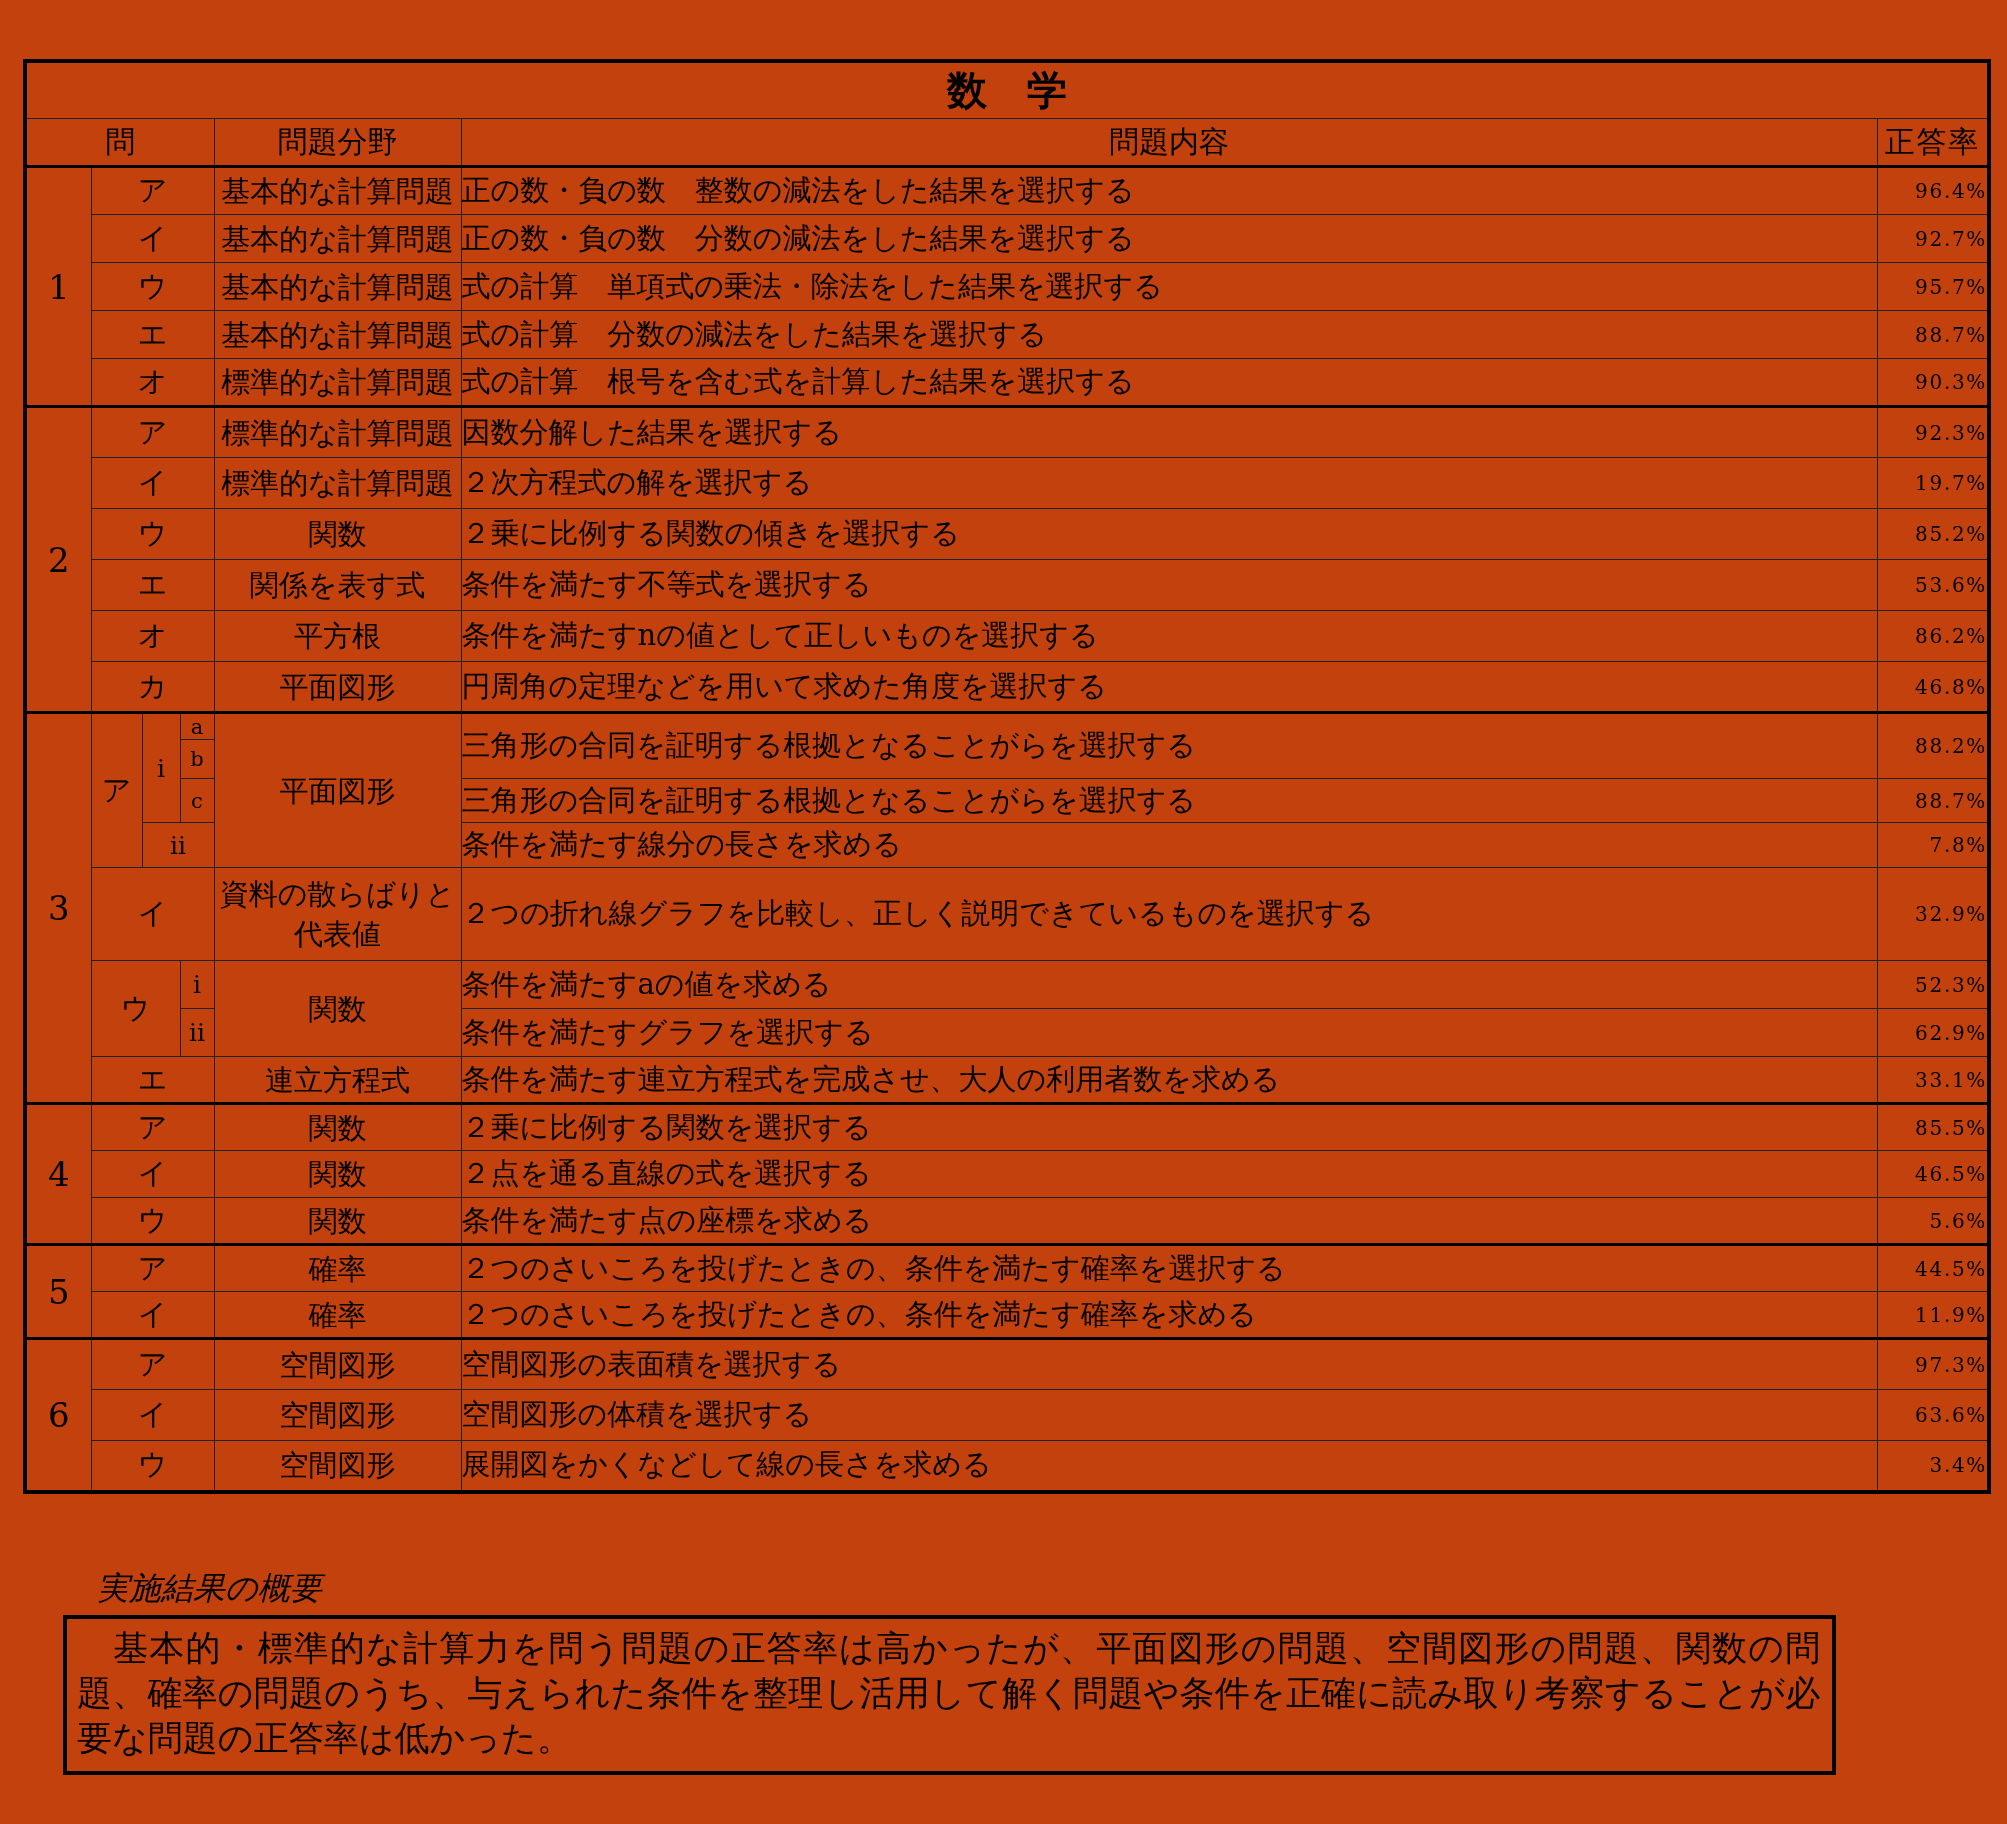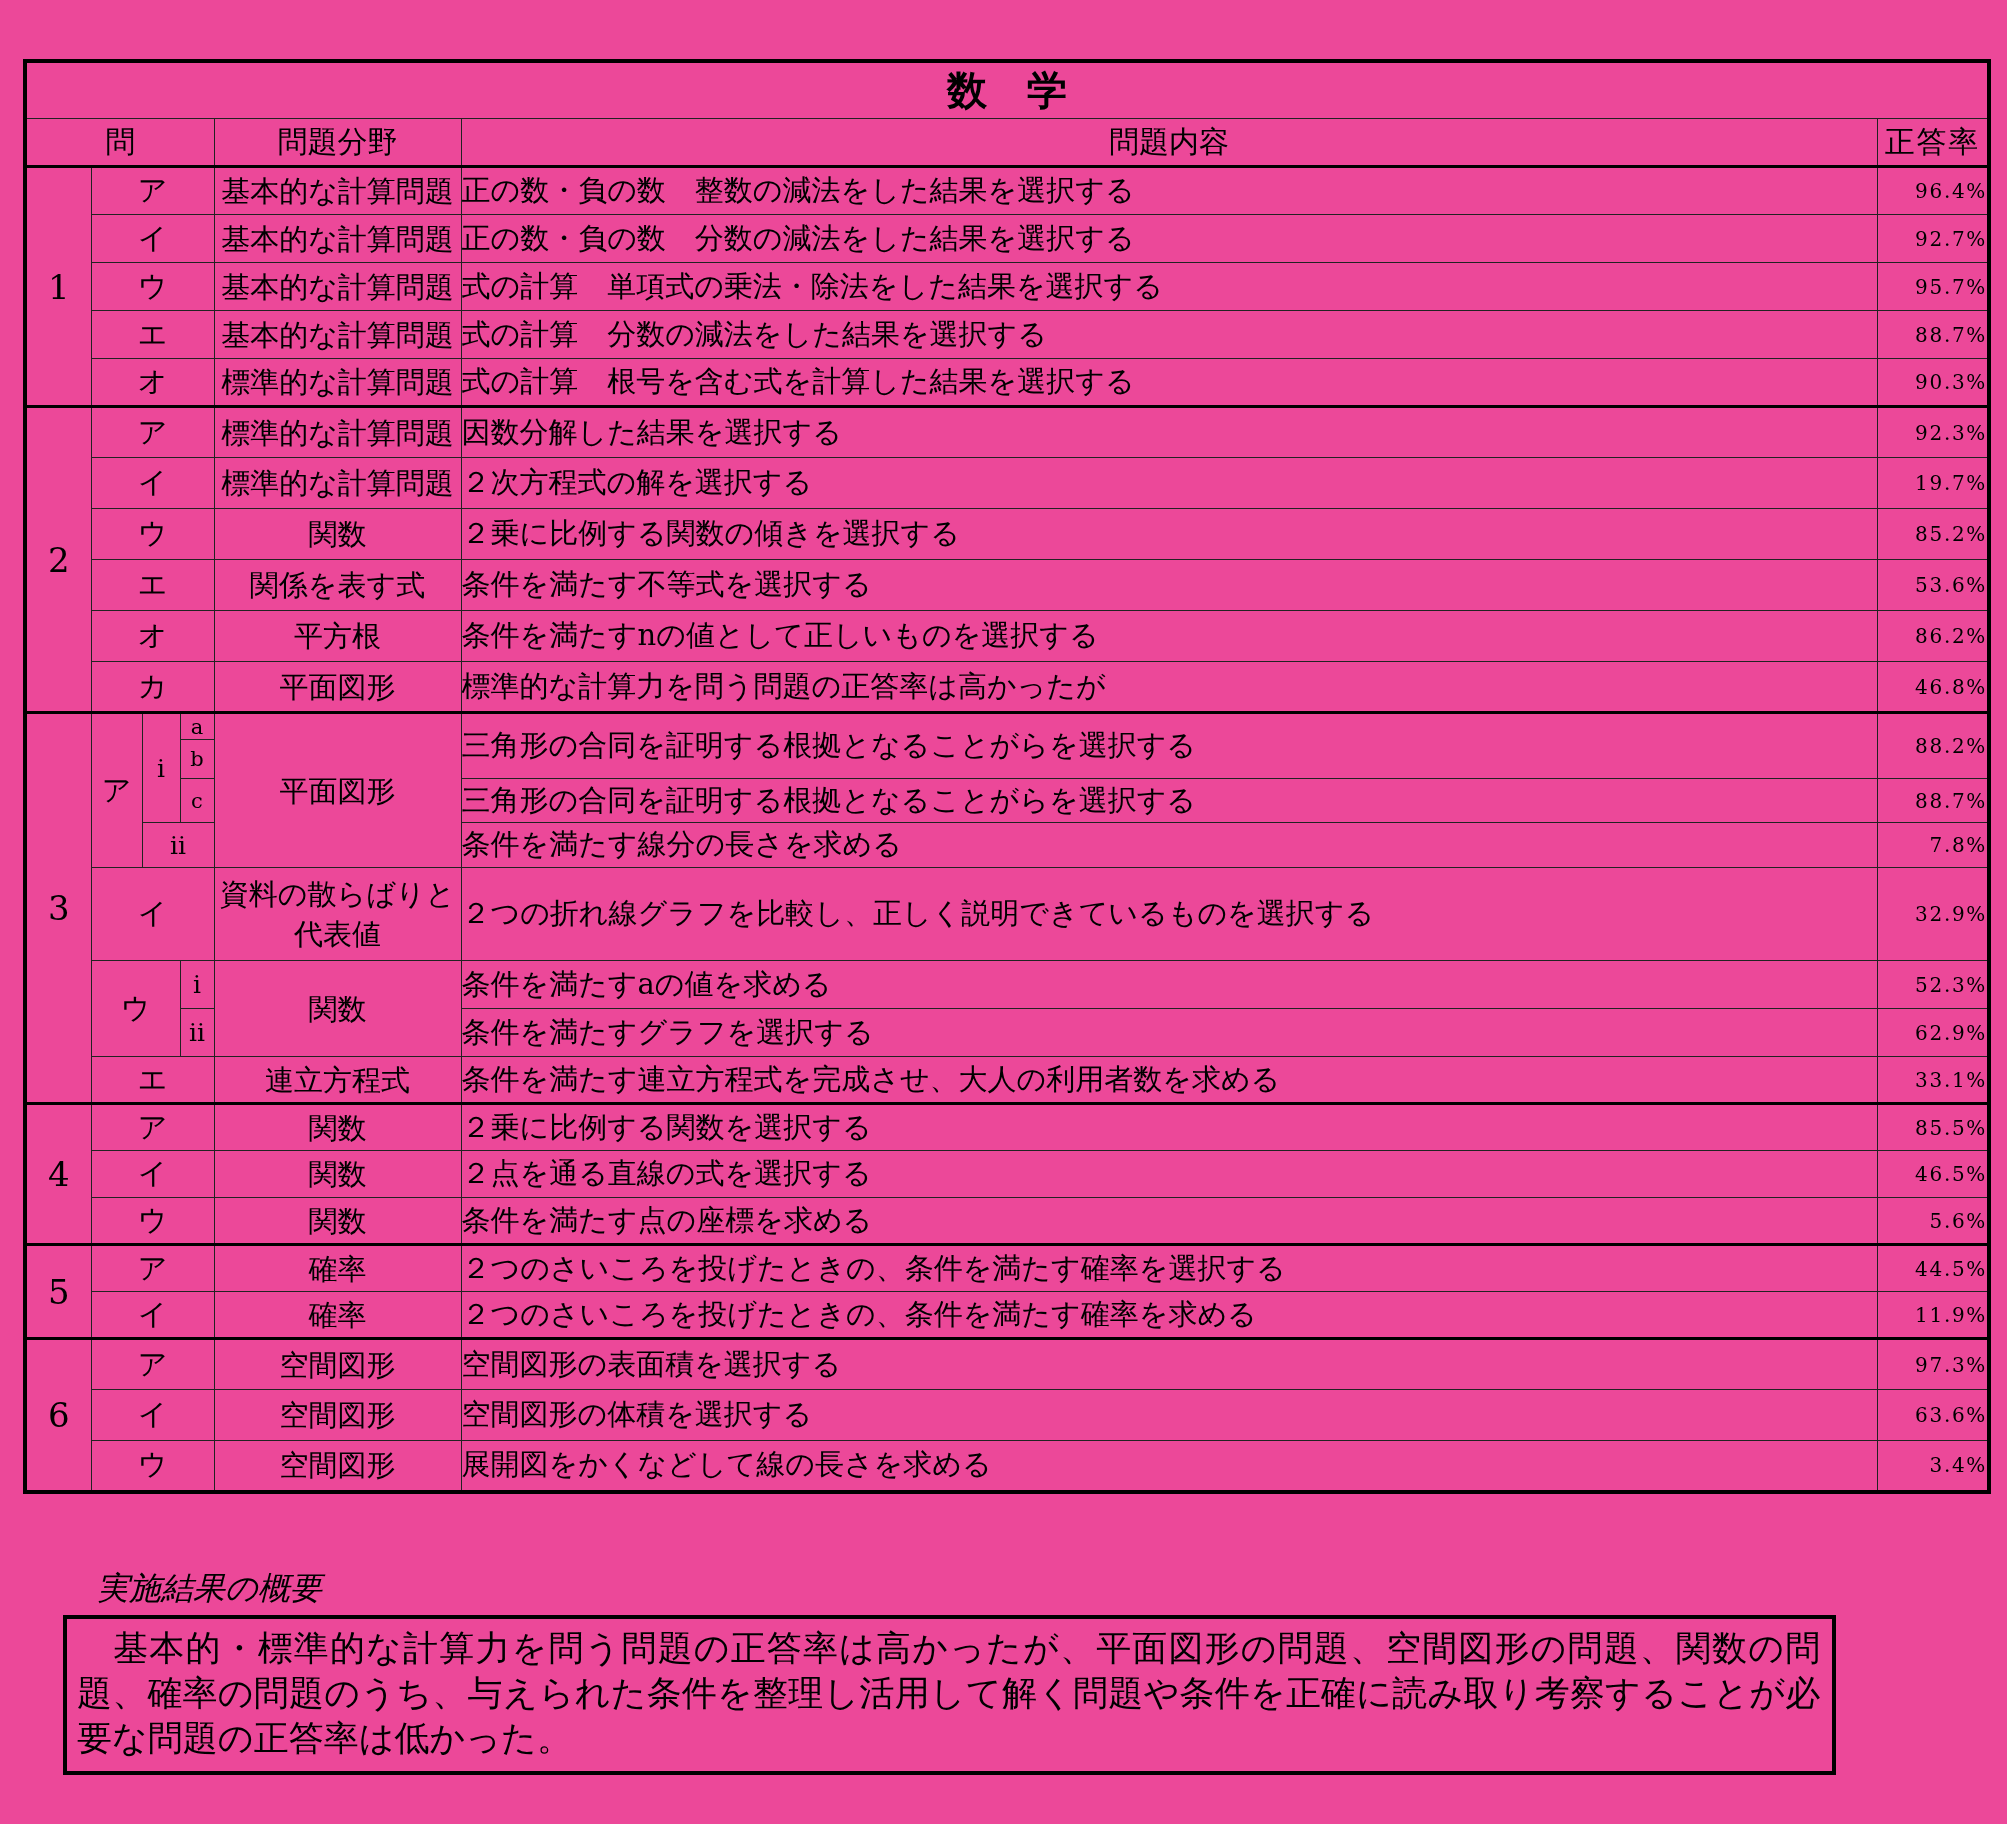--- a/index.html
+++ b/index.html
@@ -1,16 +1,16 @@
 <!DOCTYPE html>
 <html style="font-size:13.5px"><head>
 <meta charset="utf-8">
 <style>
   html,body{margin:0;padding:0;background:#e8e8e8;}
-  .page{position:relative;width:2008px;height:1824px;background:#ec4899;overflow:hidden;
+  .page{position:relative;width:2008px;height:1824px;background:#c2410c;overflow:hidden;
         font-family:"DejaVu Serif","Liberation Serif",serif;color:#000;}
   table.main{position:absolute;left:23px;top:59px;border-collapse:collapse;table-layout:fixed;
              width:1963px;font-size:29px;}
   table.main{border:4.2px solid #000;}
   table.main td{border:1.7px solid #222;padding:0;vertical-align:middle;overflow:hidden;}
   
   tr.h58{height:49px;} tr.h57{height:48px;} tr.h60{height:51px;} tr.h78{height:66px;}
   tr.h52{height:44px;} tr.h53{height:45px;} tr.h110{height:93px;} tr.h56{height:47px;}
   
   td.title{border-bottom:4.2px solid #000;text-align:center;
@@ -128,21 +128,21 @@
     </tr>
     <tr class="h60">
       <td class="letter" colspan="3">オ</td>
       <td class="field">平方根</td>
       <td class="content">条件を満たすnの値として正しいものを選択する</td>
       <td class="rate">86.2%</td>
     </tr>
     <tr class="h60">
       <td class="letter" colspan="3">カ</td>
       <td class="field">平面図形</td>
-      <td class="content">標準的な計算力を問う問題の正答率は高かったが</td>
+      <td class="content">円周角の定理などを用いて求めた角度を選択する</td>
       <td class="rate">46.8%</td>
     </tr>
 
     <tr class="sec h78">
       <td class="num" rowspan="7">3</td>
       <td class="letter" rowspan="3">ア</td>
       <td class="sub" rowspan="2">i</td>
       <td class="abc">
         <div class="ab-stack">
           <div class="ab-a">a</div>

